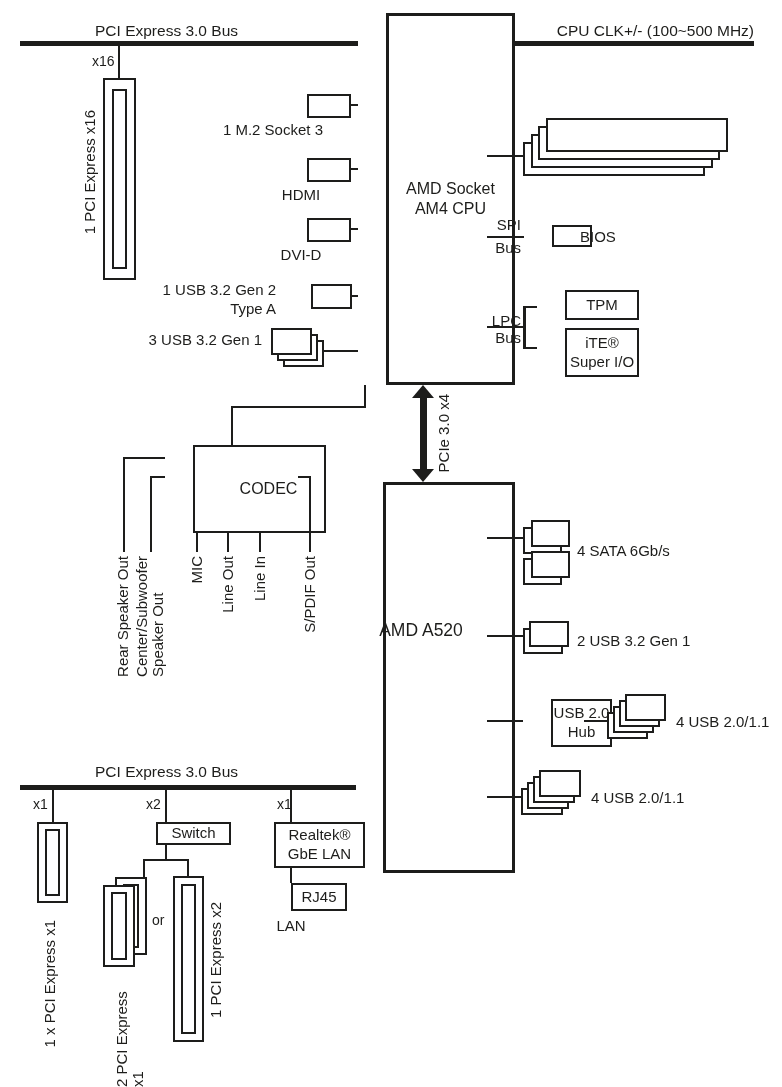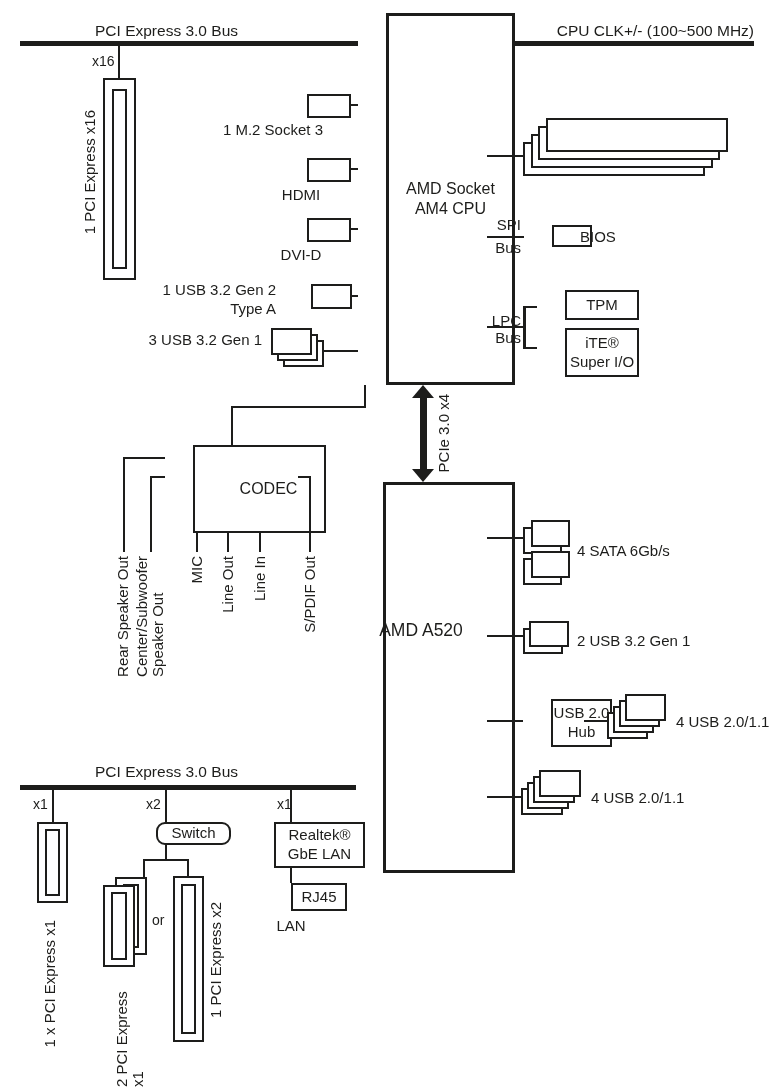--- a/index.html
+++ b/index.html
@@ -160,21 +160,21 @@
 
   <div class="vln" style="left:52px;top:790px;height:32px;"></div>
   <div class="lbl fs14" style="left:33px;top:796px;">x1</div>
   <div class="slot" style="left:37px;top:822px;width:31px;height:81px;">
     <div class="slot-inner" style="left:6px;right:6px;top:5px;bottom:5px;"></div>
   </div>
   <div class="vlbl" style="left:42px;top:920px;">1 x PCI Express x1</div>
 
   <div class="vln" style="left:165px;top:790px;height:32px;"></div>
   <div class="lbl fs14" style="left:146px;top:796px;">x2</div>
-  <div class="box" style="left:128px;top:822px;width:75px;height:23px;border-radius:9px;">Switch</div>
+  <div class="box" style="left:128px;top:822px;width:75px;height:23px;">Switch</div>
   <div class="vln" style="left:165px;top:845px;height:16px;"></div>
   <div class="ln" style="left:143px;top:859px;width:46px;"></div>
   <div class="vln" style="left:143px;top:859px;height:18px;"></div>
   <div class="vln" style="left:187px;top:859px;height:17px;"></div>
 
   <div class="slot" style="left:115px;top:877px;width:32px;height:78px;">
     <div class="slot-inner" style="left:6px;right:6px;top:5px;bottom:5px;"></div>
   </div>
   <div class="slot" style="left:103px;top:885px;width:32px;height:82px;">
     <div class="slot-inner" style="left:6px;right:6px;top:5px;bottom:5px;"></div>

